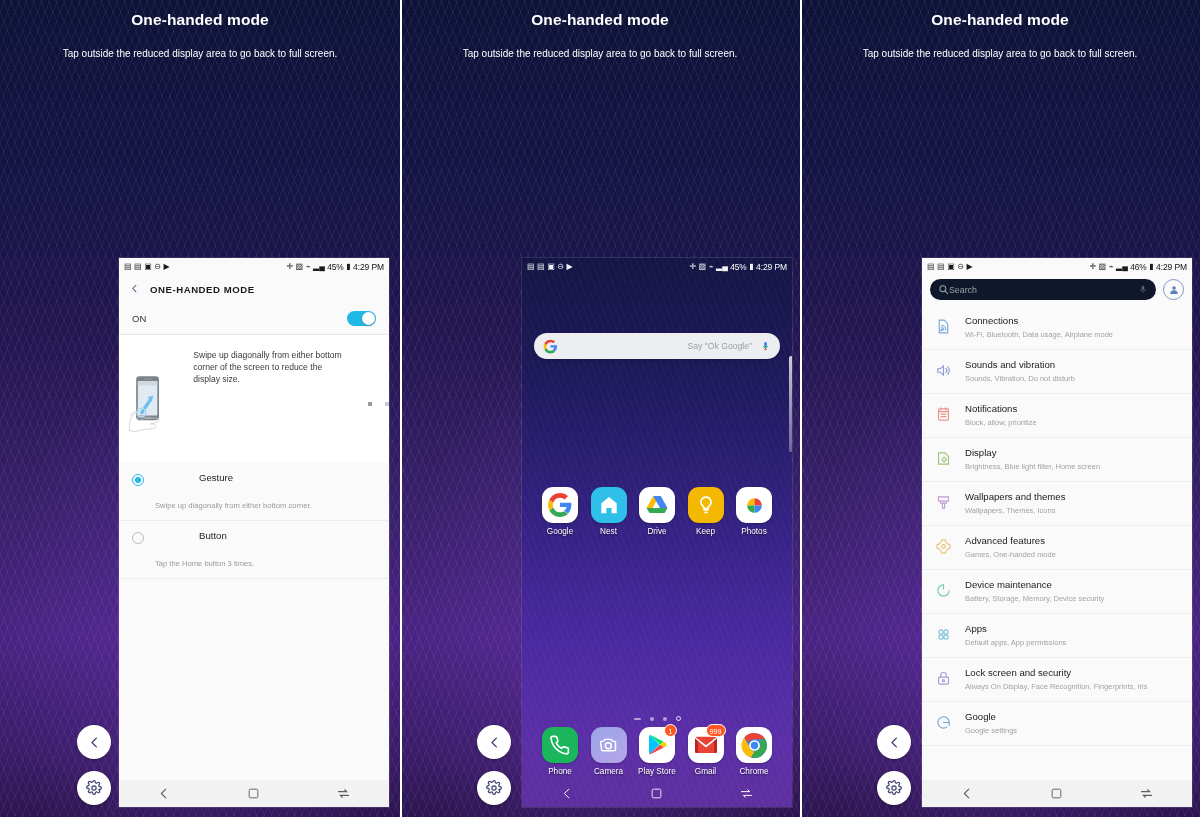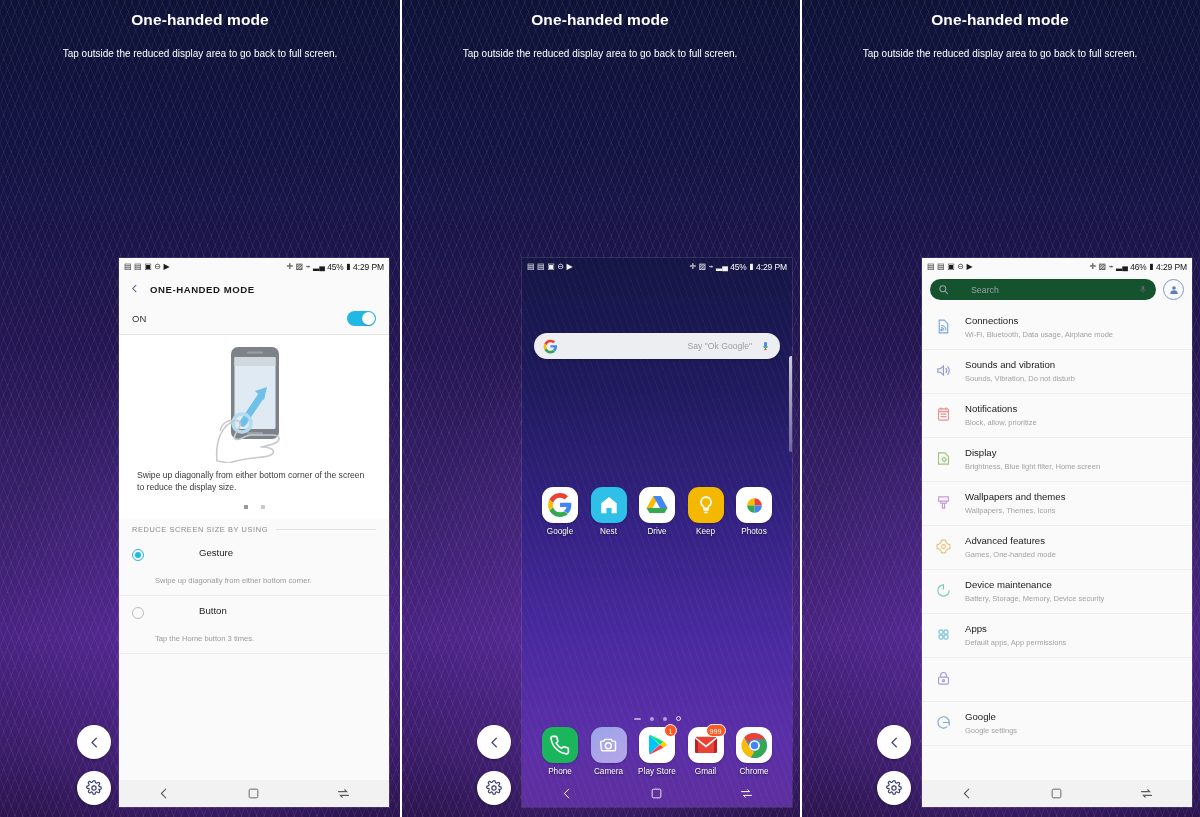--- a/index.html
+++ b/index.html
@@ -133,21 +133,21 @@
     width: 29px; height: 15px; border-radius: 9px; background: #22b8e6;
     position: relative; flex: none;
   }
   .switch .knob {
     position: absolute; right: 1px; top: 1px;
     width: 13px; height: 13px; border-radius: 50%;
     background: #fff; box-shadow: 0 1px 2px rgba(0,0,0,.25);
   }
   .s1-hero {
     background: #fff; padding: 8px 0 0 0;
-    display: flex; flex-direction: column; align-items: center;
+    display: flex; flex-direction: row; align-items: center;
   }
   .s1-hero-desc {
     font-size: 8.6px; color: #3a3a3a; line-height: 12px;
     padding: 6px 18px 0 18px; align-self: stretch;
   }
   .dots { display: flex; gap: 13px; justify-content: center; padding: 12px 0 10px 0; }
   .dots i { width: 4px; height: 4px; background: #c9c9c9; display: block; }
   .dots i.on { background: #9a9a9a; }
   .s1-section {
     font-size: 7.4px; letter-spacing: .6px; color: #8a8a8a;
@@ -235,22 +235,22 @@
   .pageind i { width: 4px; height: 4px; border-radius: 50%; background: rgba(255,255,255,.55); }
   .pageind i.home { width: 5px; height: 5px; border: 1px solid rgba(255,255,255,.85); background: transparent; }
   .pageind i.bar { width: 7px; height: 2px; border-radius: 1px; background: rgba(255,255,255,.55); }
 
   
   .s3 { height: 100%; display: flex; flex-direction: column; background: #fafafa; }
   .s3-search {
     display: flex; align-items: center; gap: 7px; padding: 4px 8px 6px 8px;
   }
   .s3-field {
-    flex: 1; height: 21px; border-radius: 11px; background: #14532d;
-    display: flex; align-items: center; padding: 0 8px; gap: 22px;
+    flex: 1; height: 21px; border-radius: 11px; background: #0f172a;
+    display: flex; align-items: center; padding: 0 8px; gap: 0;
   }
   .s3-field .ph { font-size: 8.8px; color: #9aa0a6; }
   .s3-avatar {
     width: 21px; height: 21px; border-radius: 50%;
     border: 1.2px solid #7f97c9; flex: none;
     display: flex; align-items: center; justify-content: center;
   }
   .s3-list { flex: 1; overflow: hidden; }
   .s3-item {
     display: flex; align-items: flex-start; gap: 12px;
@@ -341,24 +341,20 @@
             <path d="M22 118 C20 96 28 82 39 78 C44 76 47 80 44 85 C41 90 38 94 40 96 C43 99 50 92 56 92 L78 92 C84 92 86 96 82 99 C78 102 70 103 66 104 C74 104 80 106 78 110 C76 114 66 114 58 115 C50 116 40 118 34 120 Z" fill="none" stroke="#c6cace" stroke-width="1.6" stroke-linejoin="round"></path>
             <path d="M39 78 C33 76 27 80 25 88" fill="none" stroke="#c6cace" stroke-width="1.5"></path>
           </svg>
           <div class="s1-hero-desc">Swipe up diagonally from either bottom corner of the screen to reduce the display size.</div>
           <div class="dots">
             <i class="on"></i>
             <i></i>
           </div>
         </div>
 
-        <div class="s1-section">
-          <span>REDUCE SCREEN SIZE BY USING</span>
-          <span class="rule"></span>
-        </div>
 
         <div class="radio-row">
           <span class="radio on"></span>
           <span>
             <span class="rt" style="display:block">Gesture</span>
             <span class="rs" style="display:block">Swipe up diagonally from either bottom corner.</span>
           </span>
         </div>
 
         <div class="radio-row">
@@ -770,20 +766,24 @@
           </div>
 
           <div class="s3-item">
             <span class="ico">
               <svg width="17" height="17" viewBox="0 0 24 24" fill="none" stroke="#a79ad8" stroke-width="1.6">
                   <rect x="5" y="10" width="14" height="10" rx="1.6"></rect>
                   <path d="M8 10V7.5a4 4 0 0 1 8 0V10"></path>
                   <circle cx="12" cy="15" r="1.4"></circle>
                 </svg>
             </span>
+            <span>
+              <span class="t" style="display:block">Lock screen and security</span>
+              <span class="s" style="display:block">Always On Display, Face Recognition, Fingerprints, Iris</span>
+            </span>
           </div>
 
 
           <div class="s3-item">
             <span class="ico">
               <svg width="17" height="17" viewBox="0 0 24 24" fill="none" stroke="#7aa7d9" stroke-width="1.6" stroke-linecap="round">
                   <path d="M20 12a8 8 0 1 0-3 6.2"></path>
                   <path d="M12 12h8v4"></path>
                 </svg>
             </span>

